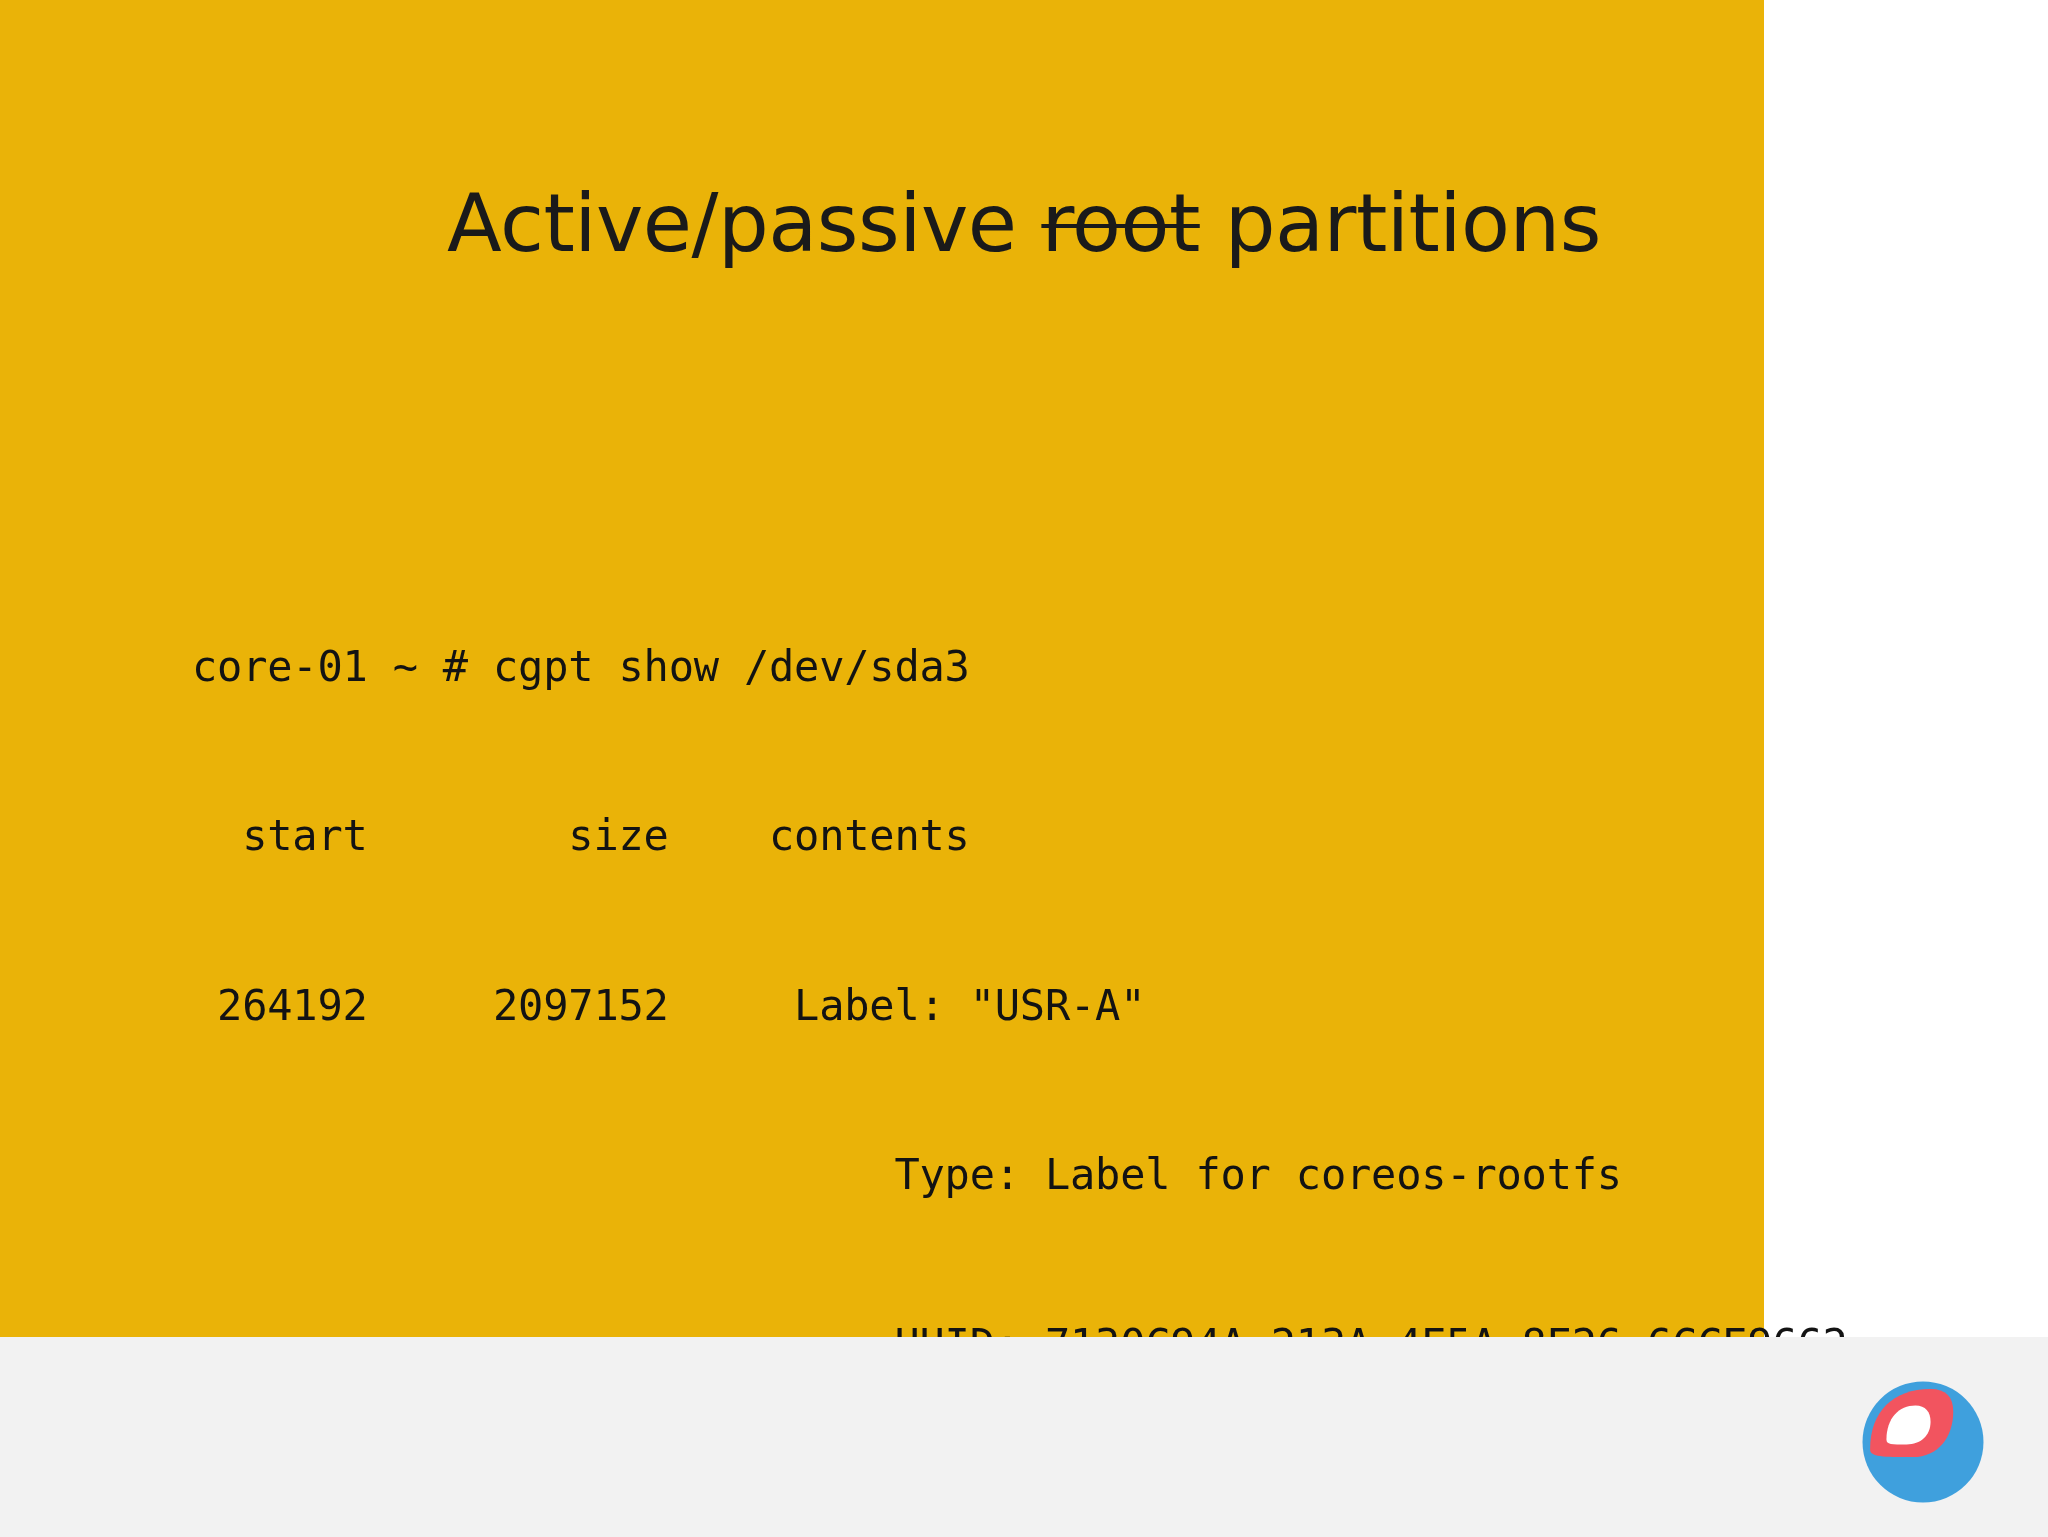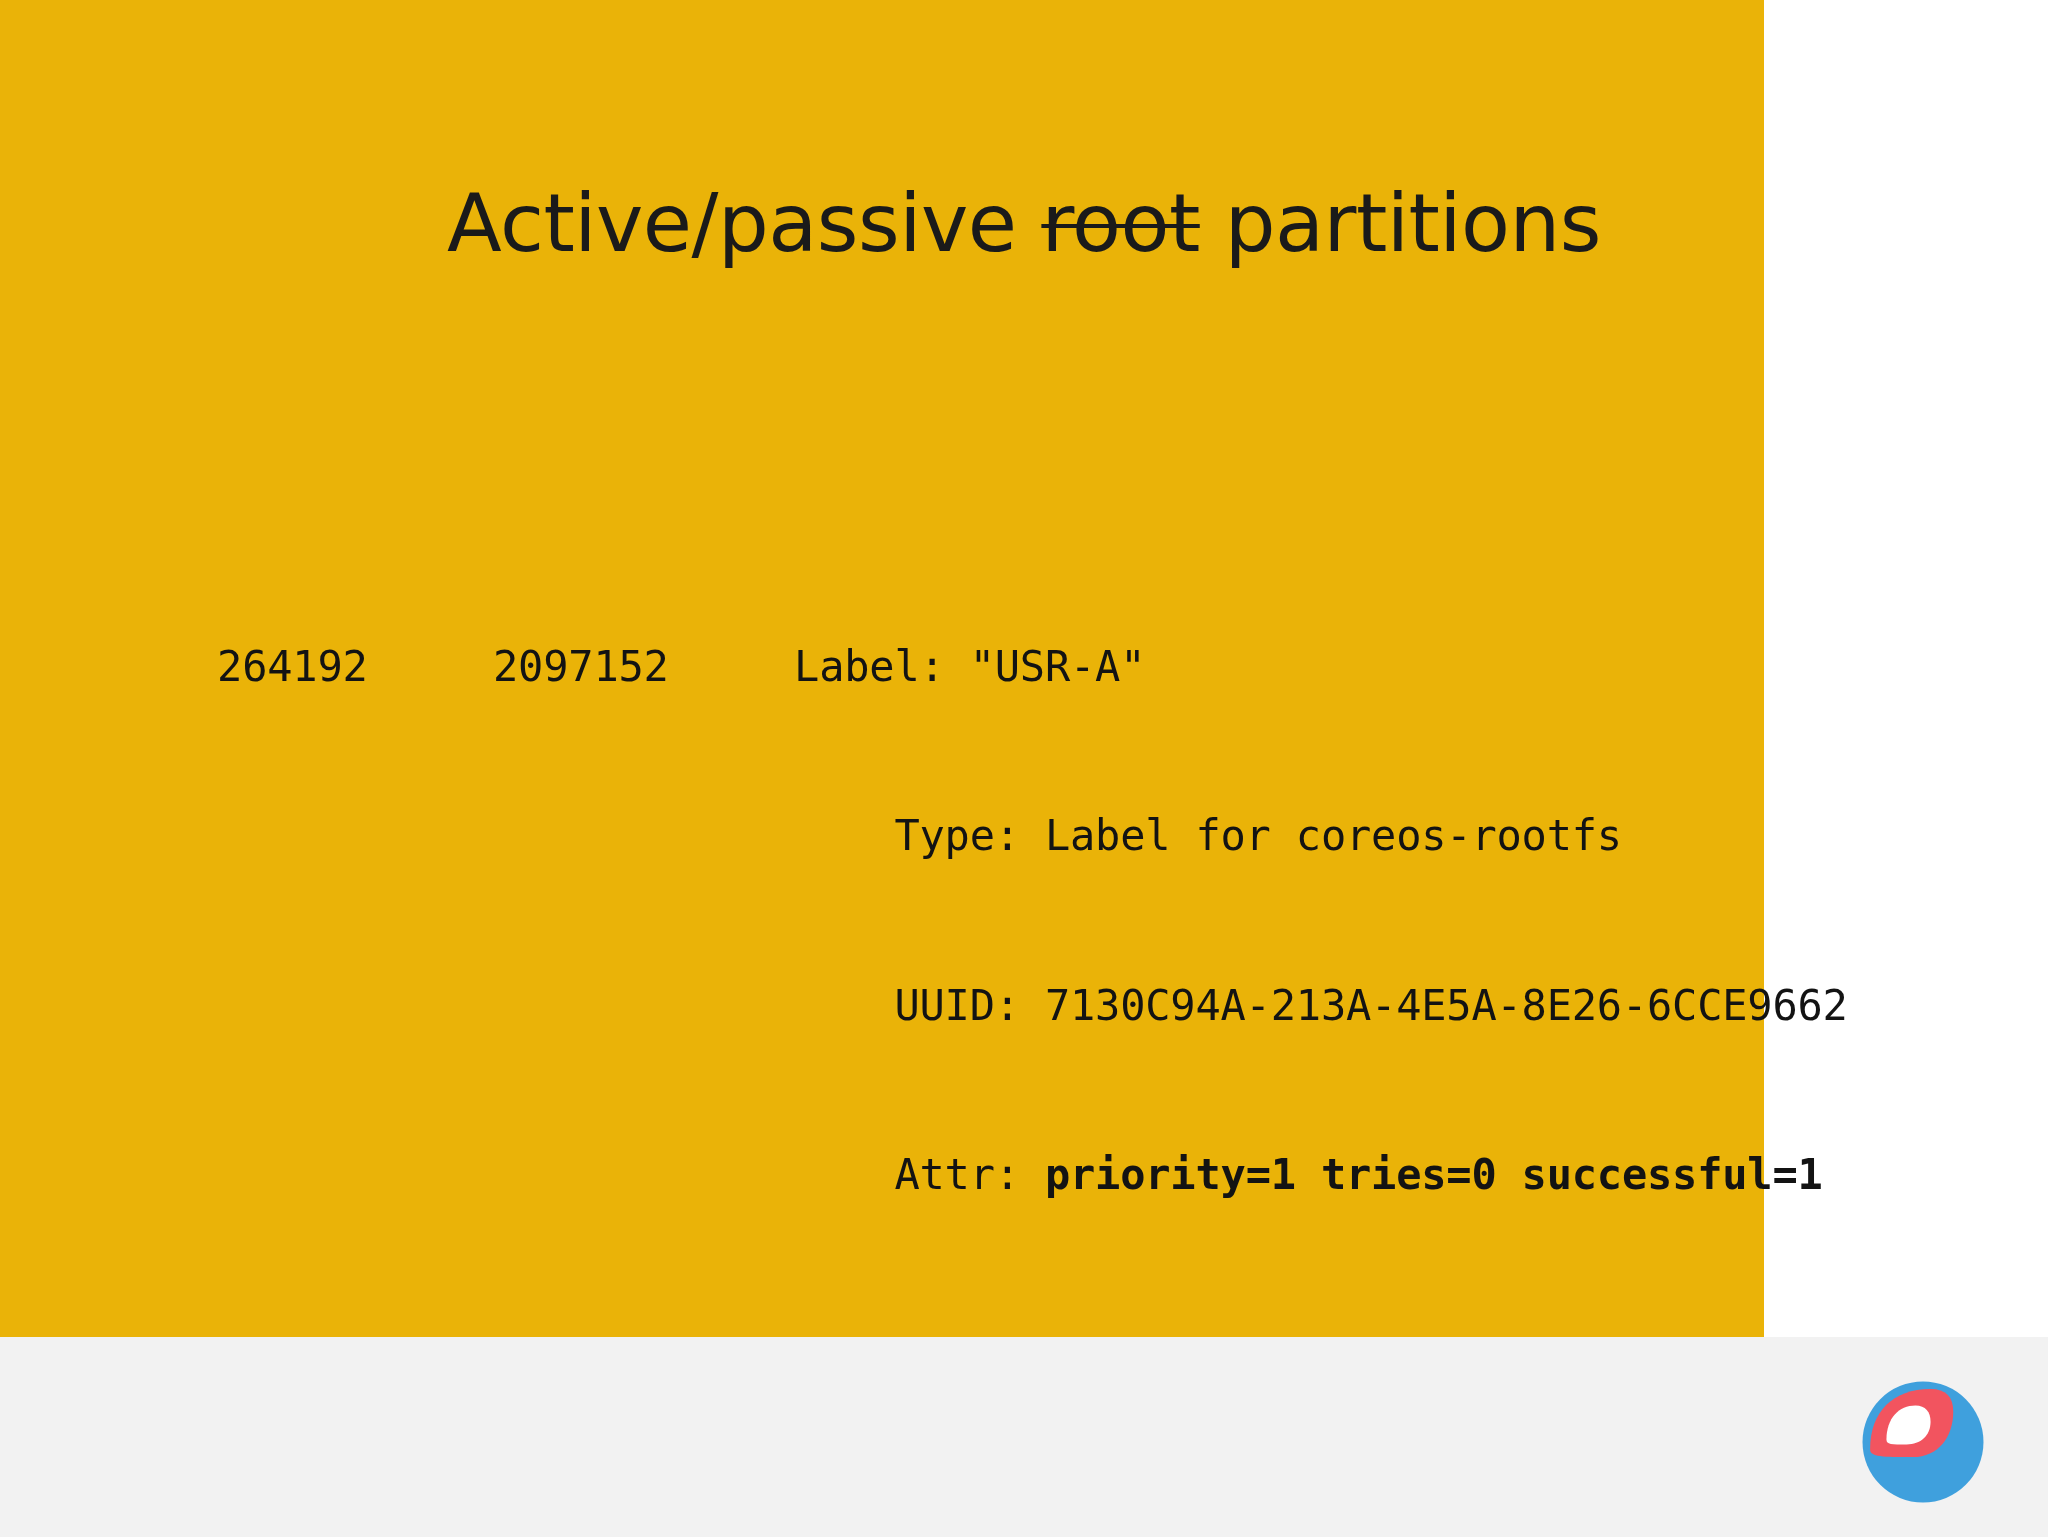--- a/index.html
+++ b/index.html
@@ -86,20 +86,22 @@
 </head>
 <body>
 
 <div class="slide">
 
   <h1 class="slide-title"><span>Active/passive </span><span class="strike">root</span><span> partitions</span></h1>
 
   <div class="terminal">
 
     <div class="term-block">
+      <span class="term-line">core-01 ~ # cgpt show /dev/sda3</span>
+      <span class="term-line">  start        size    contents</span>
       <span class="term-line"> 264192     2097152     Label: "USR-A"</span>
       <span class="term-line">                            Type: Label for coreos-rootfs</span>
       <span class="term-line">                            UUID: 7130C94A-213A-4E5A-8E26-6CCE9662</span>
       <span class="term-line"><span>                            Attr: </span><span class="attr-bold">priority=1 tries=0 successful=1</span></span>
     </div>
 
     
     
 
     

